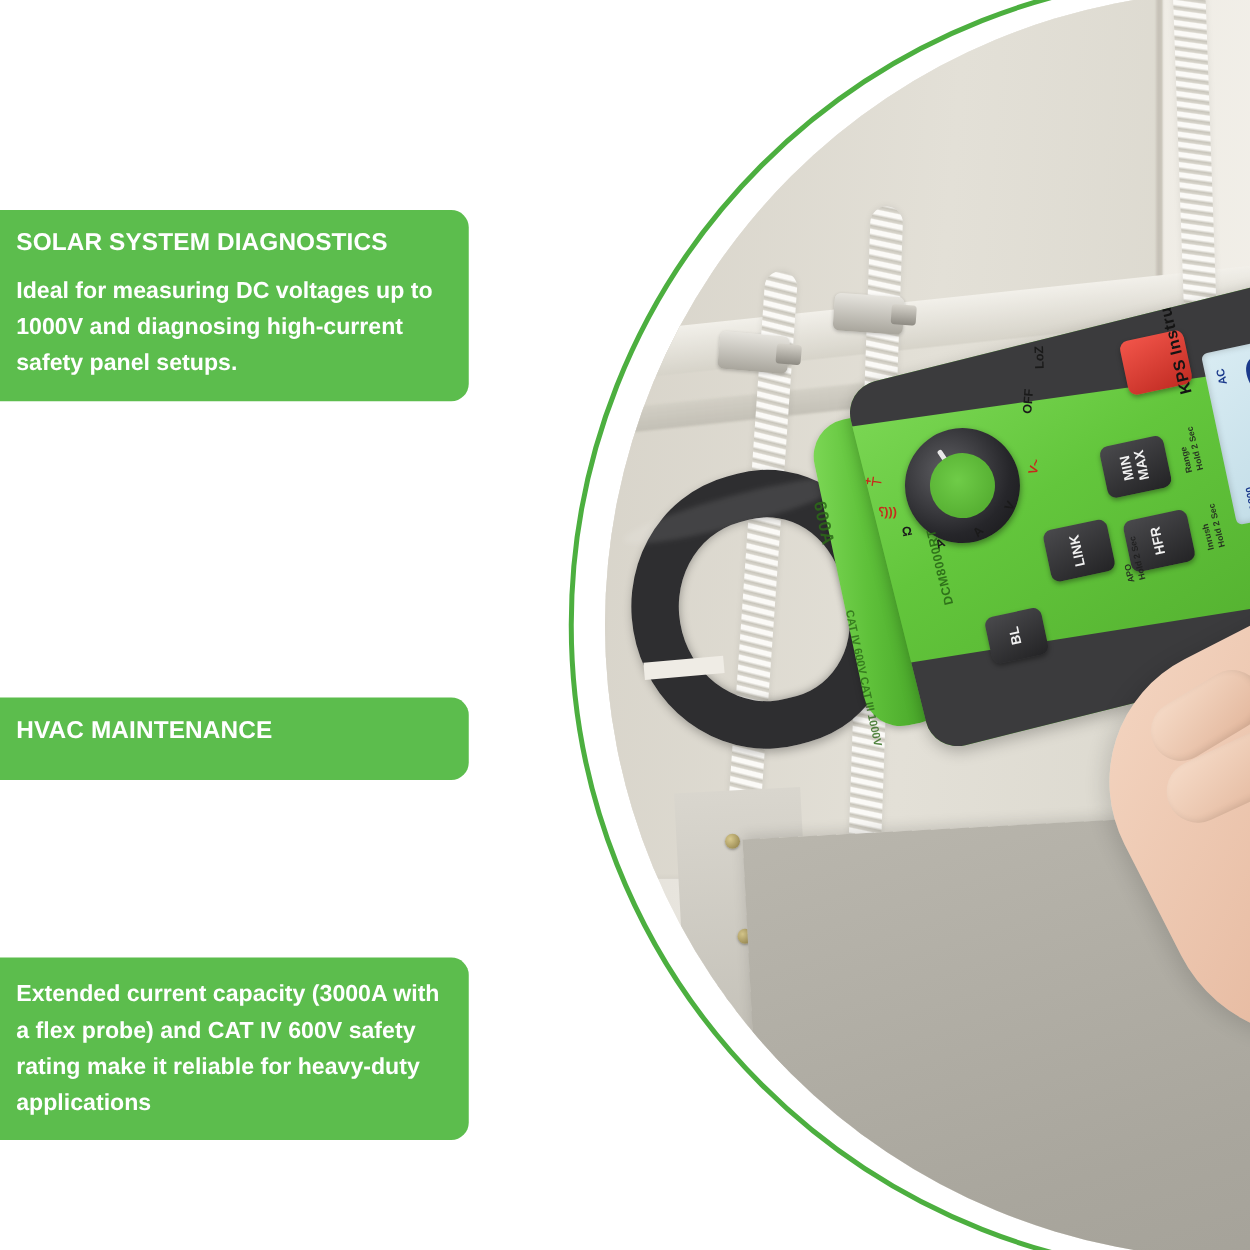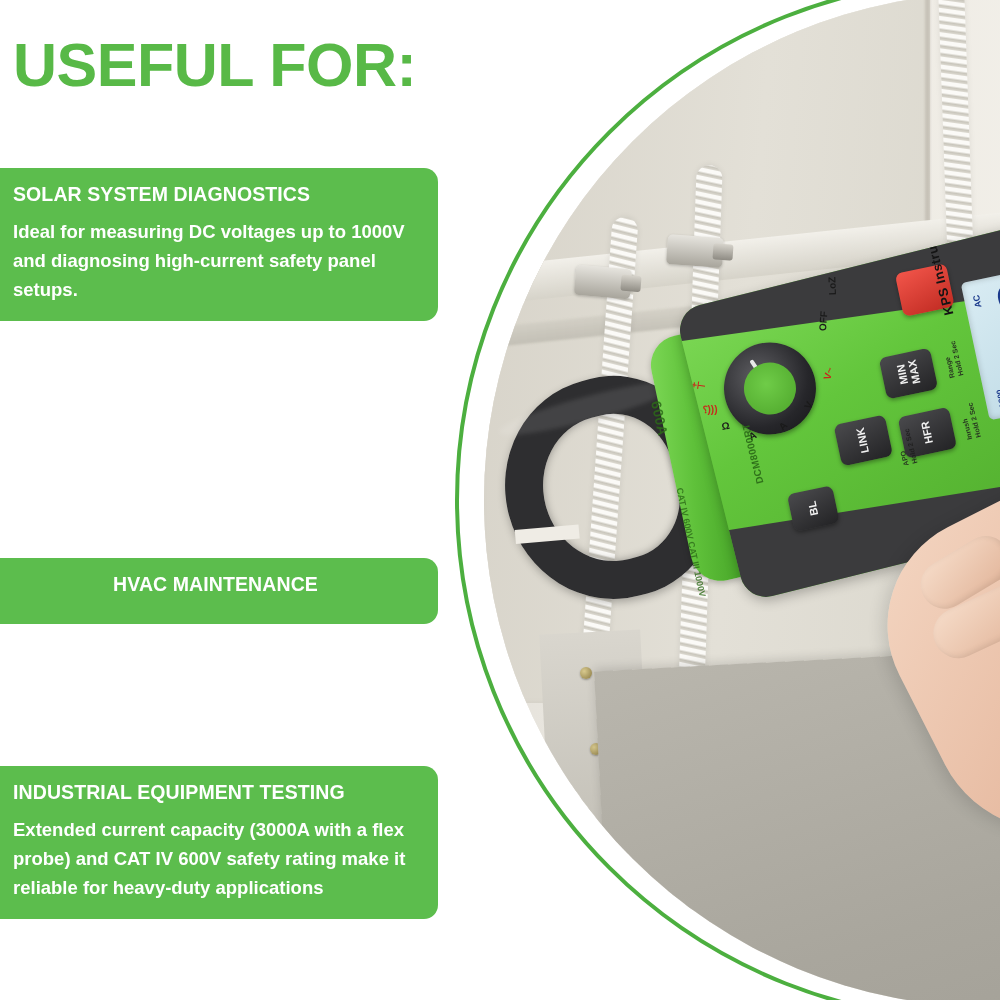--- a/index.html
+++ b/index.html
@@ -385,41 +385,41 @@
     left: 13px; top: 33px;
     color: #58b947;
     font-size: 61px;
     font-weight: 700;
     letter-spacing: -0.5px;
     line-height: 1.05;
   }
   .card {
     position: absolute;
     left: 0;
-    width: 438px;
+    width: 375px;
     background: #5cbd4d;
     border-radius: 0 14px 14px 0;
     padding: 15px 20px 16px 13px;
     color: #ffffff;
   }
   .card-title {
     font-size: 19.5px;
     font-weight: 700;
     letter-spacing: .1px;
     line-height: 1.15;
     margin-bottom: 13px;
   }
   .card-body {
     font-size: 18.5px;
     font-weight: 700;
     line-height: 1.56;
   }
   #card-0 { top: 168px; }
   #card-1 { top: 348px; }
-  #card-2 { top: 558px; text-align: center; }
+  #card-2 { top: 558px; }
   #card-3 { top: 766px; }
 </style>
 </head>
 <body>
 
 <div id="page">
 
   <div class="photo-wrap">
     <div class="photo-ring"></div>
 
@@ -516,30 +516,28 @@
           </div>
 
           <div class="hand"></div>
           <div class="finger f1"></div>
           <div class="finger f2"></div>
         </div>
       </div>
     </div>
   </div>
 
-  <div class="title">USEFUL FOR:</div>
 
   <div class="card" id="card-0">
     <div class="card-title">SOLAR SYSTEM DIAGNOSTICS</div>
     <div class="card-body">Ideal for measuring DC voltages up to 1000V and diagnosing high-current safety panel setups.</div>
   </div>
 
 
   <div class="card" id="card-2">
     <div class="card-title">HVAC MAINTENANCE</div>
   </div>
 
   <div class="card" id="card-3">
-    <div class="card-title">INDUSTRIAL EQUIPMENT TESTING</div>
     <div class="card-body">Extended current capacity (3000A with a flex probe) and CAT IV 600V safety rating make it reliable for heavy-duty applications</div>
   </div>
 
 </div>
 
 </body></html>

